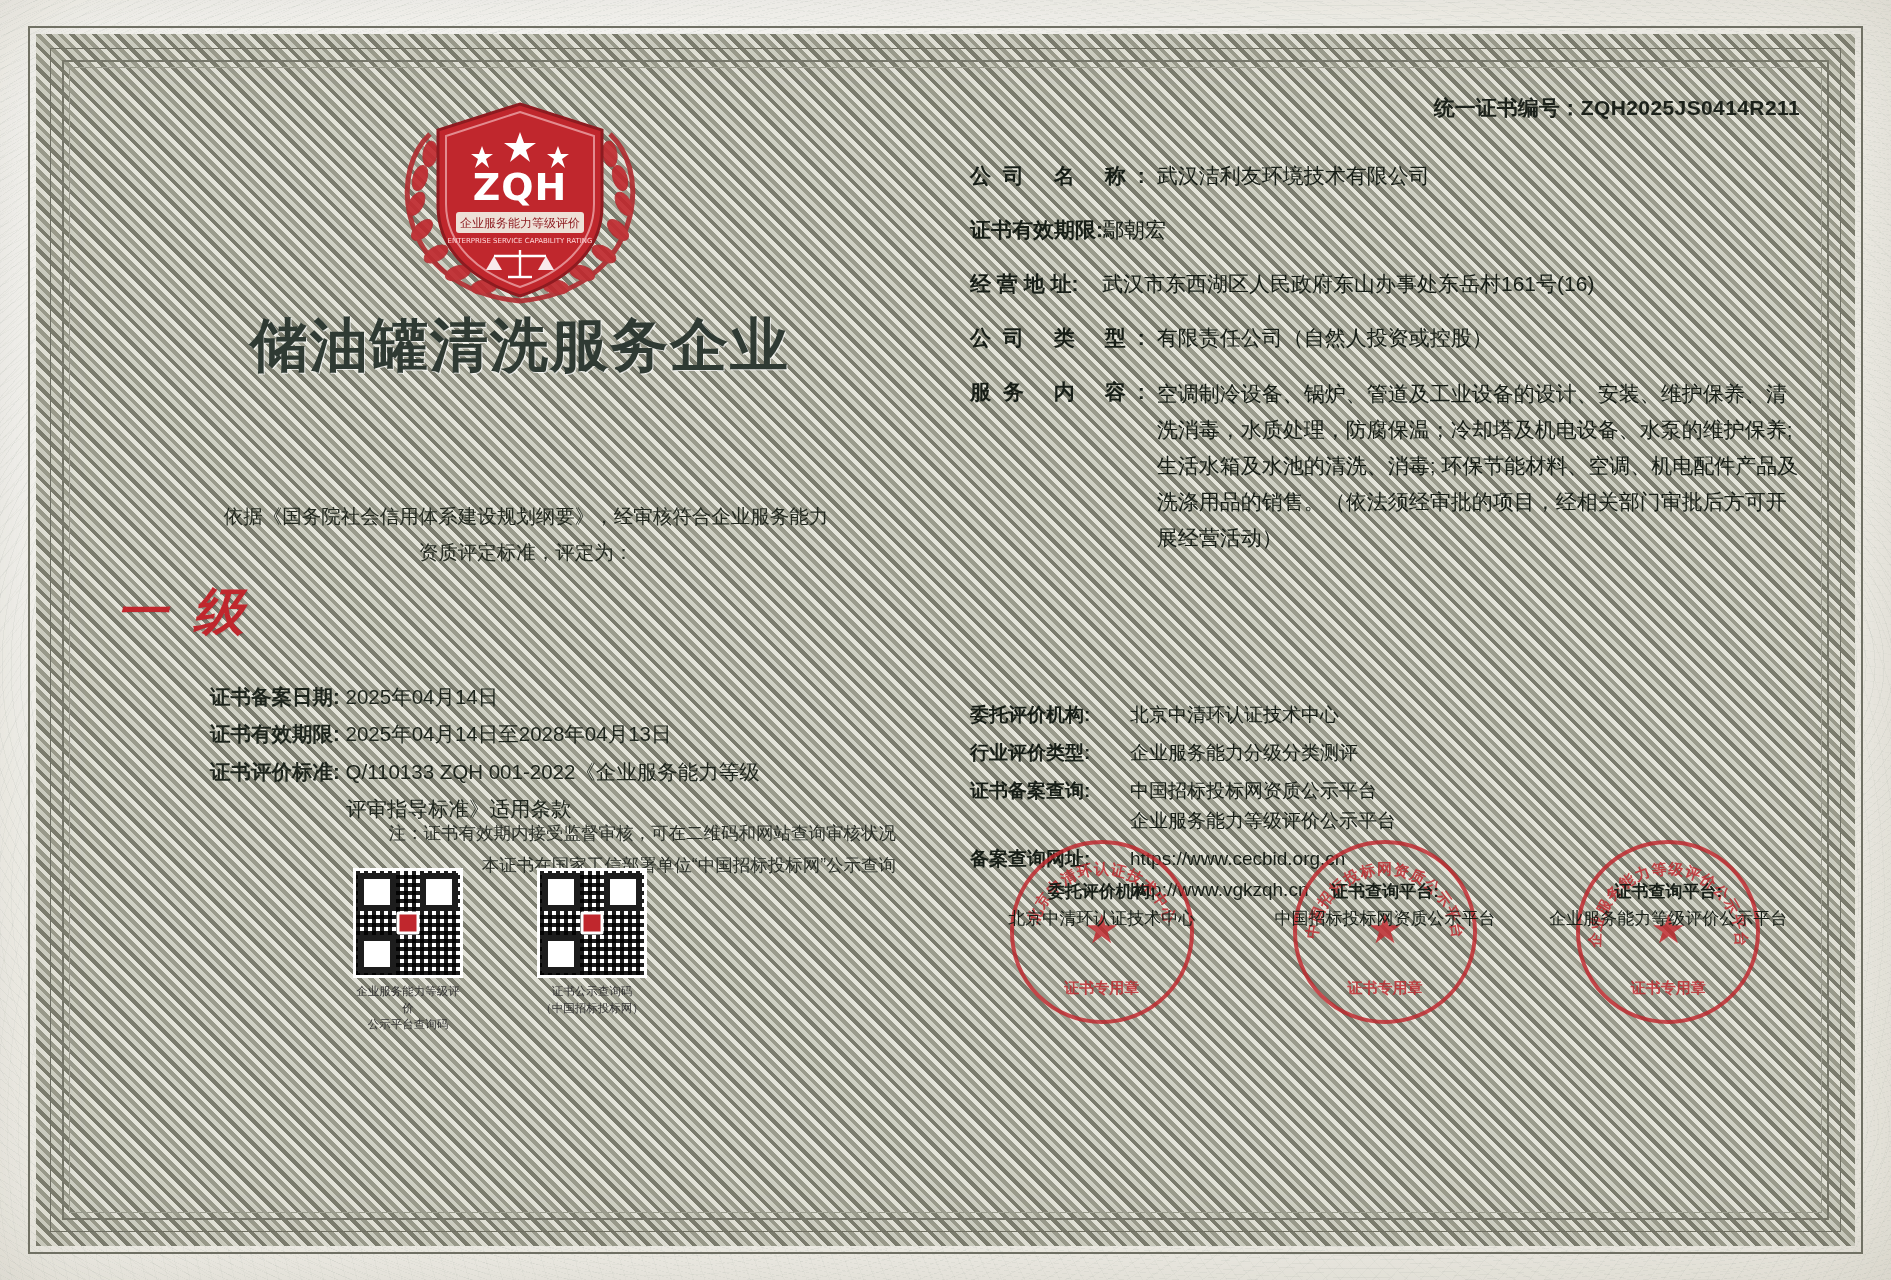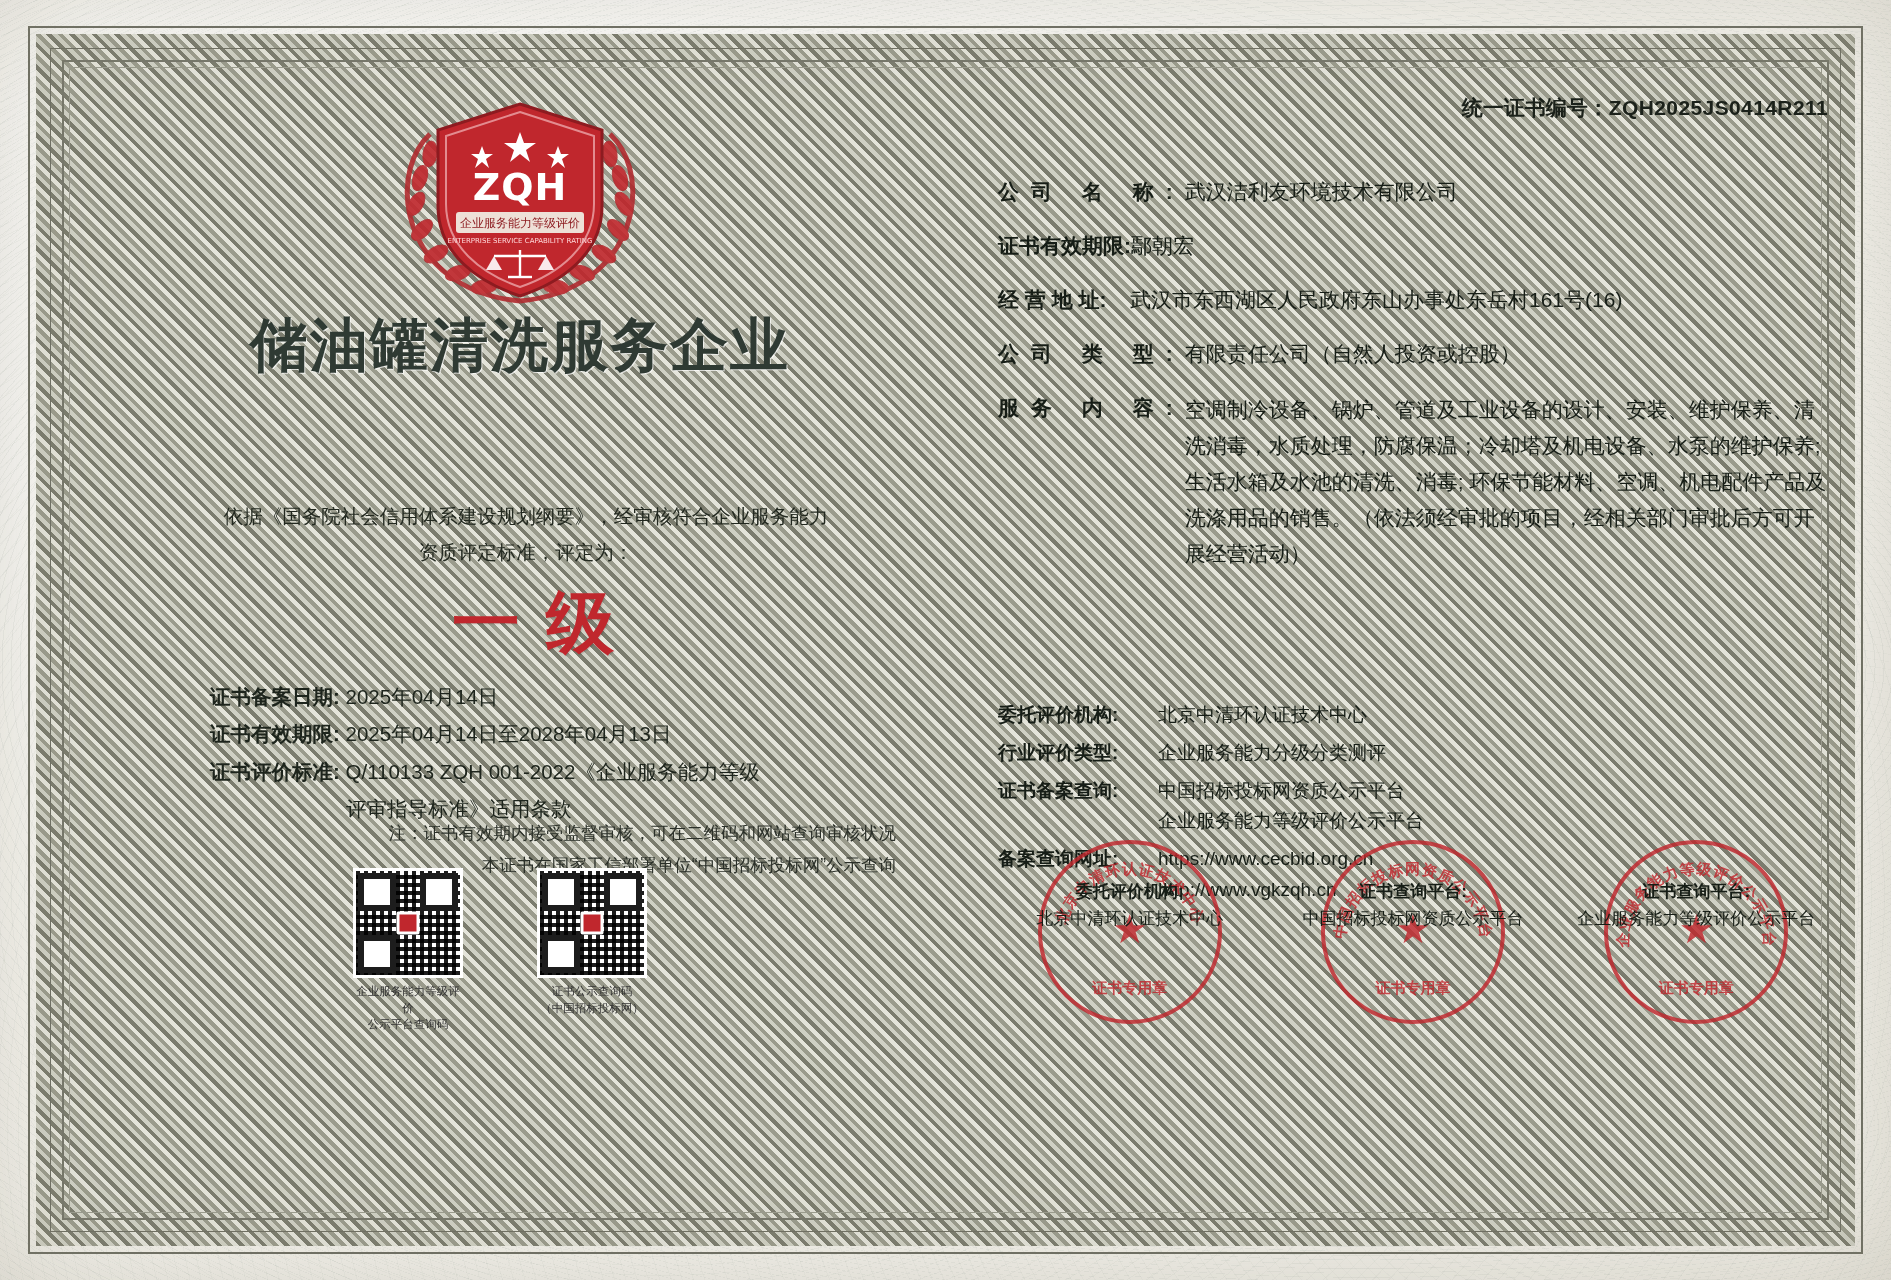--- a/index.html
+++ b/index.html
@@ -77,28 +77,28 @@
   }
   .cert-title .l2{letter-spacing:18px;padding-left:18px;}
   .intro{
     position:absolute;left:86px;top:410px;width:700px;
     font-size:19.5px;color:#22281f;line-height:1.85;
     text-align:center;
   }
   .intro .l2{display:block;}
   .grade{
     position:absolute;left:0;top:490px;width:860px;
-    text-align:center;
     font-family:"DejaVu Sans","Liberation Sans",sans-serif;
     font-weight:bold;
-    font-size:68px;
+    font-size:51px;
     letter-spacing:26px;
     padding-left:26px;
     color:#c0272d;
     text-shadow:1px 1px 1px rgba(0,0,0,.15);
+    font-style:italic;
   }
   .meta{
     position:absolute;left:72px;top:590px;width:780px;
     font-size:20.5px;color:#1d241c;line-height:1.82;margin-left:48px;
   }
   .meta .row{white-space:nowrap;}
   .meta .lbl{font-weight:bold;}
   .meta .cont{padding-left:136px;display:block;}
   .note{
     position:absolute;left:86px;top:730px;width:720px;
@@ -131,28 +131,28 @@
   .qr .center-dot{
     position:absolute;left:50%;top:50%;transform:translate(-50%,-50%);
     width:17px;height:17px;background:#c0272d;border:3px solid #fff;border-radius:2px;
   }
   .qr-cap{
     font-size:11.5px;color:#333;line-height:1.45;margin-top:5px;
   }
 
   
   .right{
-    position:absolute;left:908px;top:0;width:830px;
+    position:absolute;left:880px;top:0;width:830px;
   }
   .cert-no{
     text-align:right;font-size:21px;color:#1b211a;margin-top:6px;
   }
   .cert-no .lbl{font-weight:bold;}
   .cert-no .val{font-weight:bold;letter-spacing:.4px;}
-  .fields{margin-top:54px;}
+  .fields{margin-top:38px;}
   .field{
     display:flex;align-items:flex-start;margin-bottom:22px;
     font-size:21px;color:#161d16;line-height:1.52;
   }
   .field .k{
     flex:0 0 132px;font-weight:bold;white-space:nowrap;
     letter-spacing:0px;
   }
   .field .k.sp{letter-spacing:12px;}
   .field .v{flex:1;}

